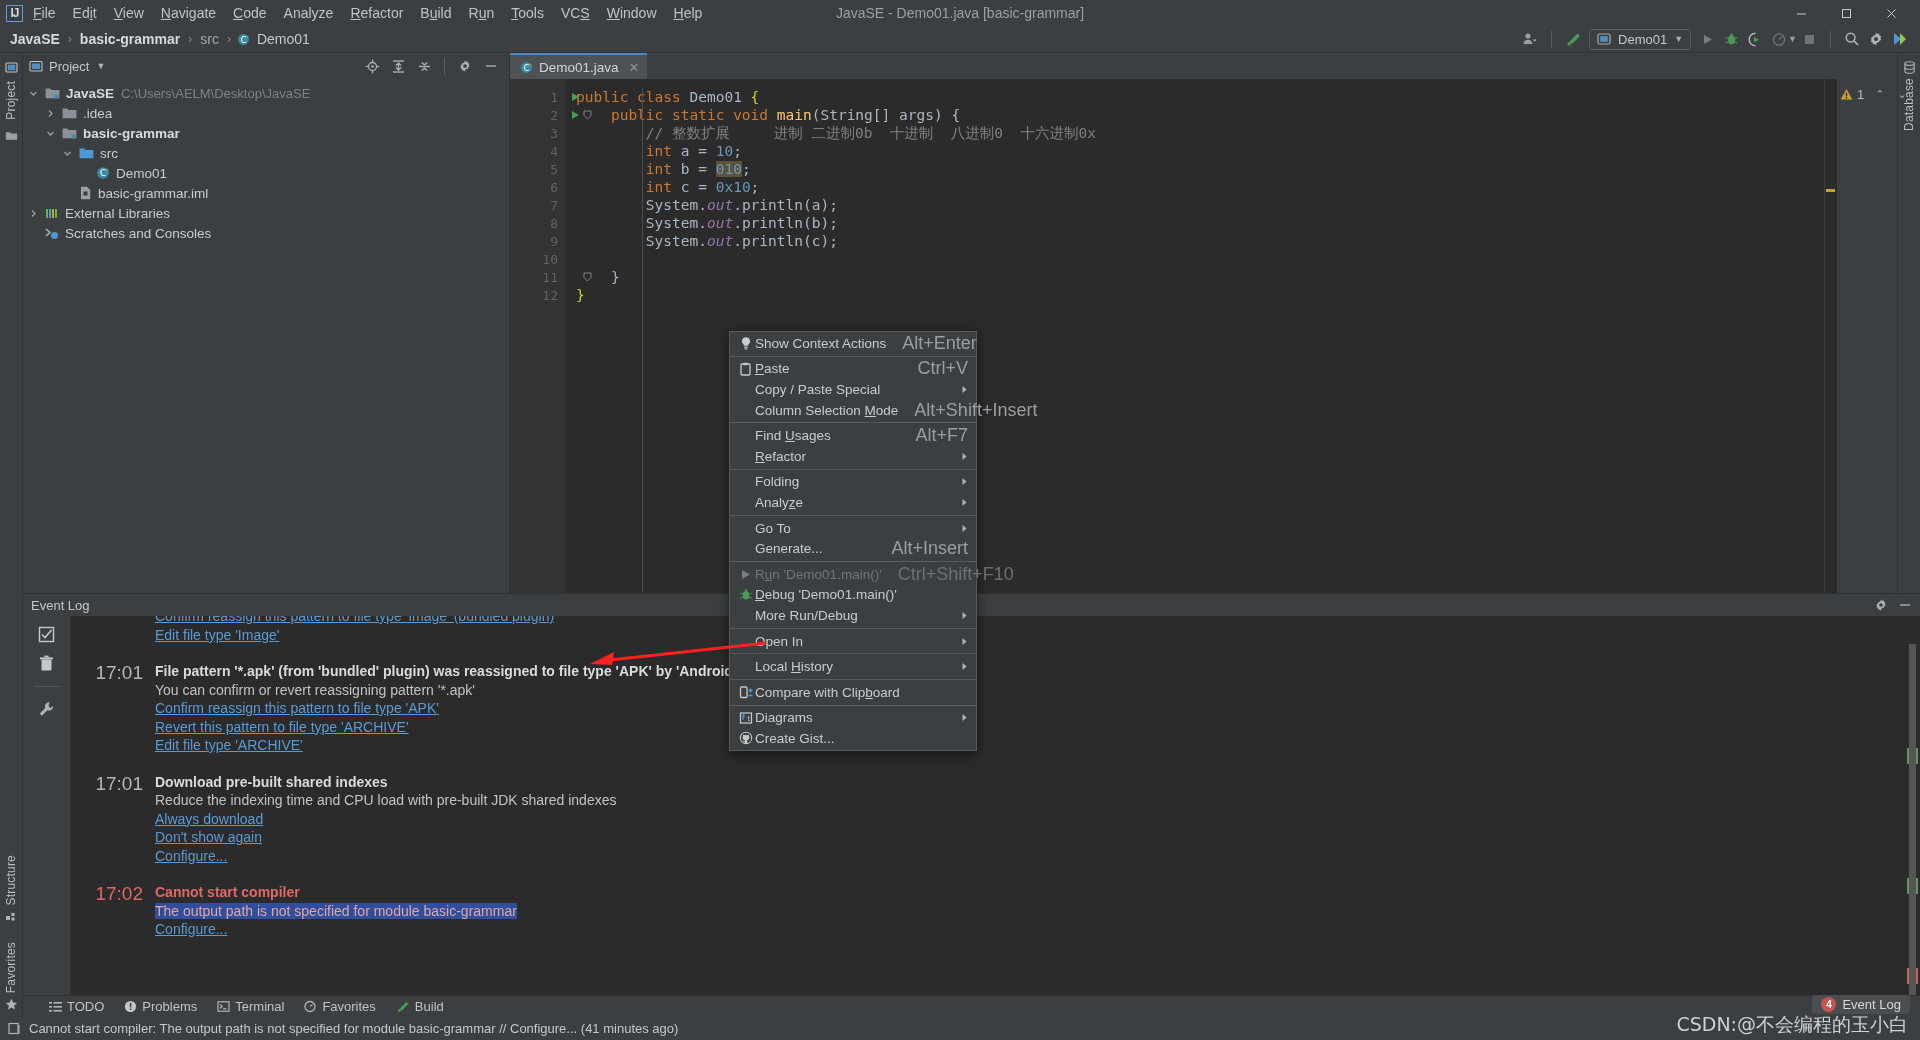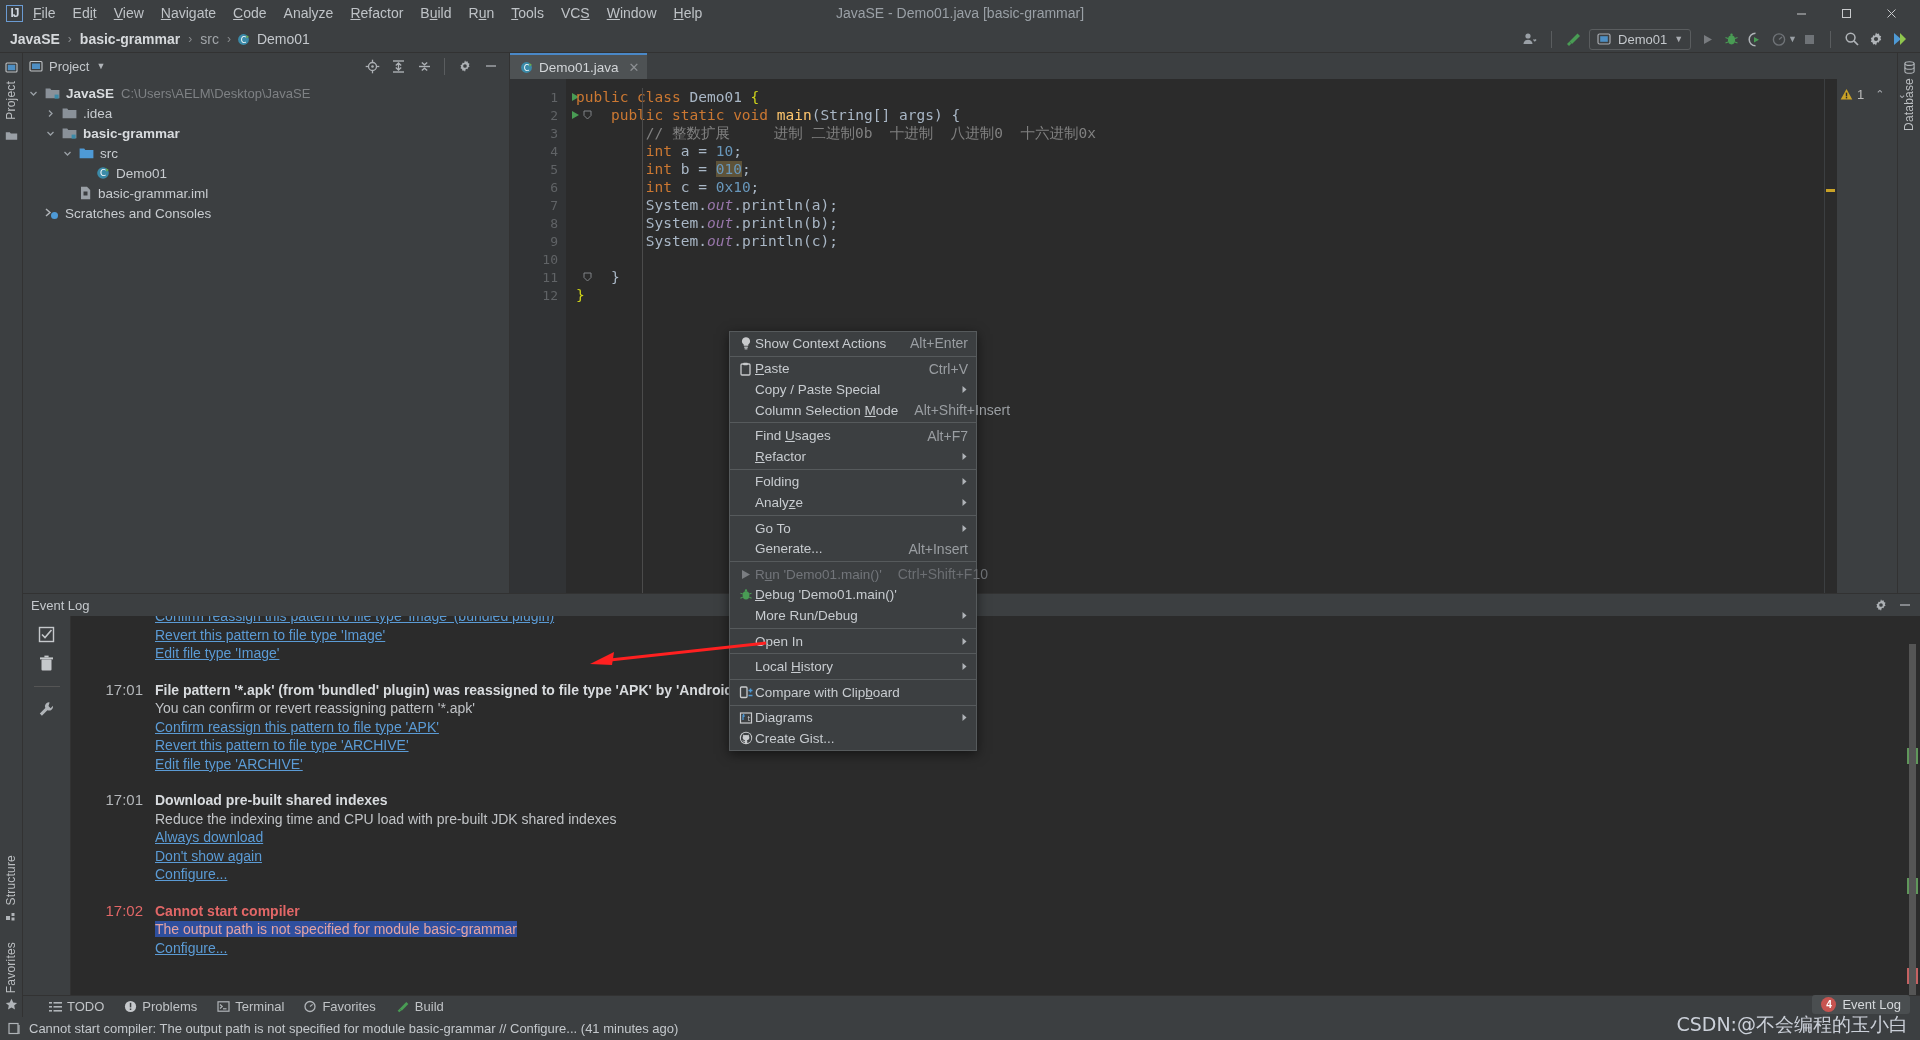--- a/index.html
+++ b/index.html
@@ -88,21 +88,21 @@
   
   .logpanel { height:402px; background:#3c3f41; display:flex; flex-direction:column; flex:none; border-top:1px solid #323232; }
   .log-head { height:22px; display:flex; align-items:center; padding:0 8px; flex:none; }
   .log-head .ttl { font-size:13px; color:#c4c8cc; }
   .log-head-icons { margin-left:auto; display:flex; align-items:center; gap:10px; }
   .log-body { flex:1; display:flex; min-height:0; }
   .log-toolcol { width:47px; background:#3c3f41; display:flex; flex-direction:column; align-items:center; padding-top:10px; gap:12px; flex:none; }
   .log-divider { width:26px; height:1px; background:#555; margin:2px 0; }
   .log-content { flex:1; background:#2b2b2b; position:relative; overflow:hidden; font-size:14px; border-left:1px solid #323232; }
   .log-entry { display:flex; align-items:flex-start; }
-  .log-time { width:72px; flex:none; text-align:right; padding-right:12px; font-size:15px; color:#b4b7ba; }
+  .log-time { width:72px; flex:none; text-align:right; padding-right:12px; font-size:19px; color:#b4b7ba; }
   .log-time.err { color:#e26767; }
   .log-lines { flex:1; min-width:0; }
   .log-ln { line-height:18.5px; white-space:nowrap; }
   .log-ttl { font-weight:bold; color:#d8dbde; }
   .log-ttl.err { color:#e26767; font-weight:bold; }
   .log-txt { color:#c0c3c6; }
   .log-txt.err { color:#e26767; }
   .log-txt.selhl { background:#2f4f9e; color:#e4a3a3; display:inline; }
   .log-link { color:#5b9bd5; text-decoration:underline; cursor:pointer; }
   .log-link.clipped { color:#5b9bd5; }
@@ -124,21 +124,21 @@
                font-family:"DejaVu Sans", sans-serif; pointer-events:none; white-space:nowrap; }
 
   
   .ctxmenu { position:absolute; left:729px; top:331px; width:248px; background:#3c3f41; border:1px solid #565a5c;
              box-shadow:0 3px 11px rgba(0,0,0,.55); z-index:60; padding:1px 0; }
   .ctx-item { height:20.6px; display:flex; align-items:center; padding:0 8px 0 6px; font-size:13.5px; color:#c8ccd0; position:relative; }
   .ctx-item.disabled { color:#72757a; }
   .ctx-ico { width:19px; flex:none; display:flex; align-items:center; justify-content:center; }
   .ctx-lbl { flex:1; white-space:nowrap; }
   .ctx-lbl u { text-decoration:underline; }
-  .ctx-key { color:#9a9ea2; font-size:14px; margin-left:16px; white-space:nowrap; }
+  .ctx-key { color:#9a9ea2; font-size:18px; margin-left:16px; white-space:nowrap; }
   .ctx-item.disabled .ctx-key { color:#6c6f73; }
   .ctx-arrow { color:#b0b4b8; font-size:9px; margin-left:14px; }
   .ctx-sep { height:1px; background:#565a5c; margin:2px 0; }
 
   
   .annot { position:absolute; left:588px; top:640px; z-index:70; pointer-events:none; }
 
   svg { display:block; }
 </style>
 </head>
@@ -434,20 +434,36 @@
               </div>
               <div class="trow" style="padding-left: 40px;">
                 <span class="tw"></span>
                 <span style="display: inline-flex; margin-right: 6px; flex: 0 0 auto;">
                   <svg width="13" height="14" viewBox="0 0 13 14">
                     <path d="M2 .8h6l3.2 3.2v9.2H2z" fill="#9aa0a6"></path>
                     <path d="M4.5 5.5h4v4h-4z" fill="#3c3f41"></path>
                   </svg>
                 </span>
                 <span class="tlabel">basic-grammar.iml</span>
+              </div>
+              <div class="trow" style="padding-left: 6px;">
+                <span class="tw">
+                  <svg width="9" height="9" viewBox="0 0 9 9">
+                    <path d="M3 1.5l3 3-3 3" fill="none" stroke="#9aa0a6" stroke-width="1.3"></path>
+                  </svg>
+                </span>
+                <span style="display: inline-flex; margin-right: 6px; flex: 0 0 auto;">
+                  <svg width="14" height="13" viewBox="0 0 14 13">
+                    <rect x="1" y="2" width="2" height="9" fill="#6ab04c"></rect>
+                    <rect x="4" y="2" width="2" height="9" fill="#4e9ad6"></rect>
+                    <rect x="7" y="2" width="2" height="9" fill="#c9a227"></rect>
+                    <rect x="10" y="2" width="2" height="9" fill="#6ab04c"></rect>
+                  </svg>
+                </span>
+                <span class="tlabel">External Libraries</span>
               </div>
               <div class="trow" style="padding-left: 6px;">
                 <span class="tw"></span>
                 <span style="display: inline-flex; margin-right: 6px; flex: 0 0 auto;">
                   <svg width="14" height="14" viewBox="0 0 14 14">
                     <path d="M1 3l4 3.5L1 10" fill="none" stroke="#b0b4b8" stroke-width="1.5"></path>
                     <circle cx="9.5" cy="9.5" r="3.5" fill="#4e9ad6"></circle>
                   </svg>
                 </span>
                 <span class="tlabel">Scratches and Consoles</span>
@@ -579,21 +595,20 @@
                   <path d="M11.6 1.4a4 4 0 0 0-4.3 5.7L1.8 12.6l2.1 2.1 5.5-5.5a4 4 0 0 0 5.6-4.4l-2.4 2.4-2.1-2.1z" fill="#b0b4b8"></path>
                 </svg>
             </span>
           </div>
           <div class="log-content" id="logcontent">
               <div style="position: absolute; left: 12px; right: 0px; top: -9px; padding-top: 0px;">
                 <div class="log-entry" style="margin-top: 0px;">
                   <div class="log-time"></div>
                   <div class="log-lines">
                     <div class="log-ln"><span class="log-link clipped">Confirm reassign this pattern to file type 'Image' (bundled plugin)</span></div>
-                    <div class="log-ln"><span class="log-link">Revert this pattern to file type 'Image'</span></div>
                     <div class="log-ln"><span class="log-link">Edit file type 'Image'</span></div>
                   </div>
                 </div>
                 <div class="log-entry" style="margin-top: 18px;">
                   <div class="log-time">17:01</div>
                   <div class="log-lines">
                     <div class="log-ln"><span class="log-ttl">File pattern '*.apk' (from 'bundled' plugin) was reassigned to file type 'APK' by 'Android' plugin</span></div>
                     <div class="log-ln"><span class="log-txt">You can confirm or revert reassigning pattern '*.apk'</span></div>
                     <div class="log-ln"><span class="log-link">Confirm reassign this pattern to file type 'APK'</span></div>
                     <div class="log-ln"><span class="log-link">Revert this pattern to file type 'ARCHIVE'</span></div>

